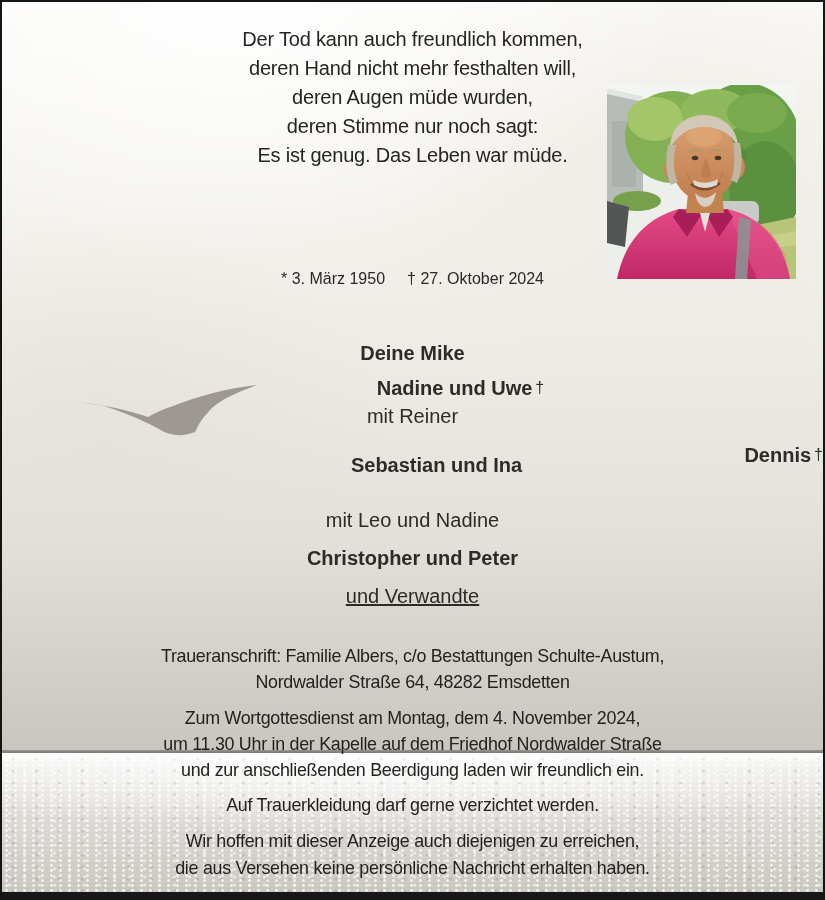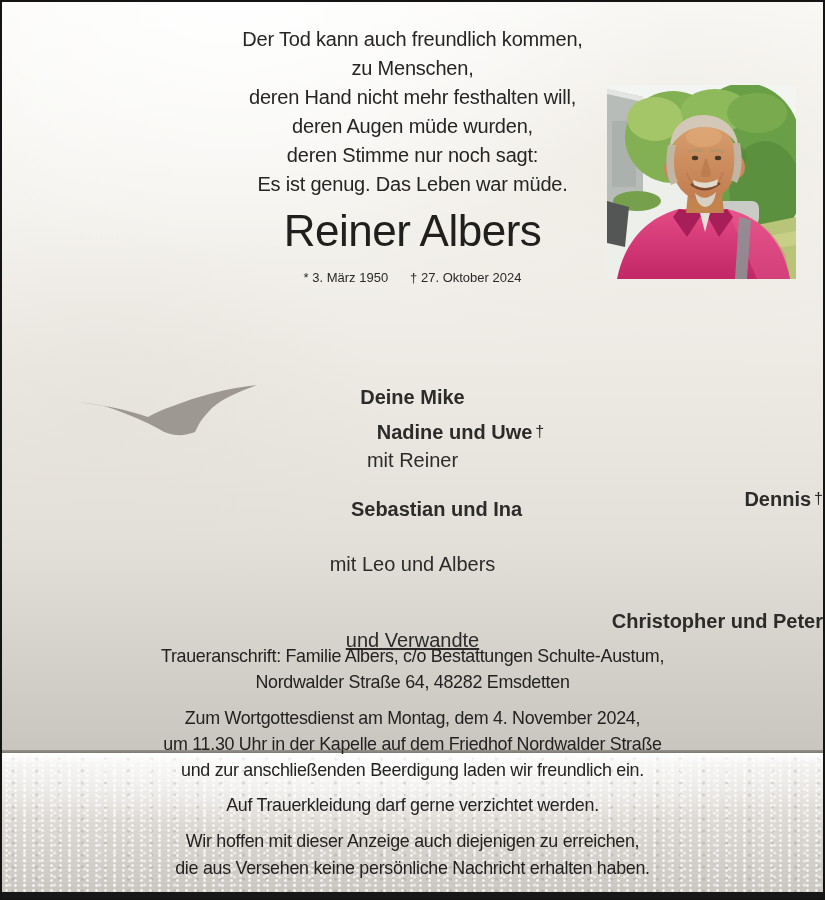--- a/index.html
+++ b/index.html
@@ -40,28 +40,28 @@
   .bottom-bar{
     position:absolute; left:0; right:0; bottom:0; height:6px; background:#171717;
   }
   
   .seagull{ position:absolute; left:70px; top:382px; width:190px; height:60px; z-index:2; }
   .photo{ position:absolute; left:605px; top:83px; width:189px; height:194px; z-index:2; }
   
   .txt{ position:absolute; left:0; width:100%; text-align:center; z-index:3; }
   .poem{ top:23px; font-size:20px; line-height:29px; letter-spacing:-0.2px; color:#262523; }
   .name{ top:202px; font-size:44px; line-height:54px; font-weight:400; letter-spacing:-0.5px; color:#201f1d; }
-  .dates{ top:268px; font-size:13px; color:#2a2927; }
+  .dates{ top:268px; font-size:16px; color:#2a2927; }
   .dates .b{ margin-right:22px; }
-  .fam{ font-size:20px; line-height:26px;margin-top:44px; }
+  .fam{ font-size:20px; line-height:26px; }
   .fam .nm{ font-weight:700; }
   .dagger{ font-weight:400; font-size:16px; vertical-align:2px; margin-left:3px; }
   .r1{ top:338px; } .r2{ top:373px;padding-left:48px; } .r3{ top:401px; }
   .r4{ top:440px;text-align:right; } .r5{ top:450px;padding-left:24px; } .r6{ top:505px; }
-  .r7{ top:562px;text-align:right; } .r8{ top:581px;text-decoration:underline; }
+  .r7{ top:543px; } .r8{ top:581px;text-decoration:underline; }
   .narrow{ font-size:19px; line-height:26px; letter-spacing:-0.3px; transform:scaleX(.94); transform-origin:50% 50%; color:#232220; }
   .addr{ top:641px; }
   .service{ top:703px; }
   .attire{ top:790px; }
   .notice{ top:825px; line-height:27px; }
 </style>
 </head>
 <body>
 
 <div class="card">
@@ -144,46 +144,44 @@
         <path d="M116,87 q-2,8 -8,13" stroke="#b3784c" stroke-width="1.5" fill="none" opacity="0.7"></path>
         <path d="M84,99 Q98,110 113,98" stroke="#7d4a2e" stroke-width="2.5" fill="none"></path>
         <path d="M86,95 Q98,101 111,94 L110,100 Q98,106 87,100 Z" fill="#e0d9cd"></path>
         <path d="M88,108 Q98,118 109,107 Q107,121 98,122 Q90,121 88,108 Z" fill="#d7cfc2"></path>
       </g>
     </g>
   </svg>
 
   <div class="txt poem">
     <div>Der Tod kann auch freundlich kommen,</div>
-    <div>zu Menschen,</div>
     <div>deren Hand nicht mehr festhalten will,</div>
     <div>deren Augen müde wurden,</div>
     <div>deren Stimme nur noch sagt:</div>
     <div>Es ist genug. Das Leben war müde.</div>
   </div>
 
-  <div class="txt name">Reiner Albers</div>
   <div class="txt dates">
     <span class="b">* 3. März 1950</span><span>† 27. Oktober 2024</span>
   </div>
 
   <div class="txt fam r1">
     <span class="nm">Deine Mike</span>
   </div>
   <div class="txt fam r2">
     <span class="nm">Nadine und Uwe</span><span class="dagger">†</span>
   </div>
   <div class="txt fam r3">mit Reiner</div>
   <div class="txt fam r4">
     <span class="nm">Dennis</span><span class="dagger">†</span>
   </div>
   <div class="txt fam r5">
     <span class="nm">Sebastian und Ina</span>
   </div>
-  <div class="txt fam r6">mit Leo und Albers</div>
+  <div class="txt fam r6">mit Leo und Nadine</div>
   <div class="txt fam r7">
     <span class="nm">Christopher und Peter</span>
   </div>
   <div class="txt fam r8">und Verwandte</div>
 
   <div class="txt narrow addr">
     <div>Traueranschrift: Familie Albers, c/o Bestattungen Schulte-Austum,</div>
     <div>Nordwalder Straße 64, 48282 Emsdetten</div>
   </div>
 

